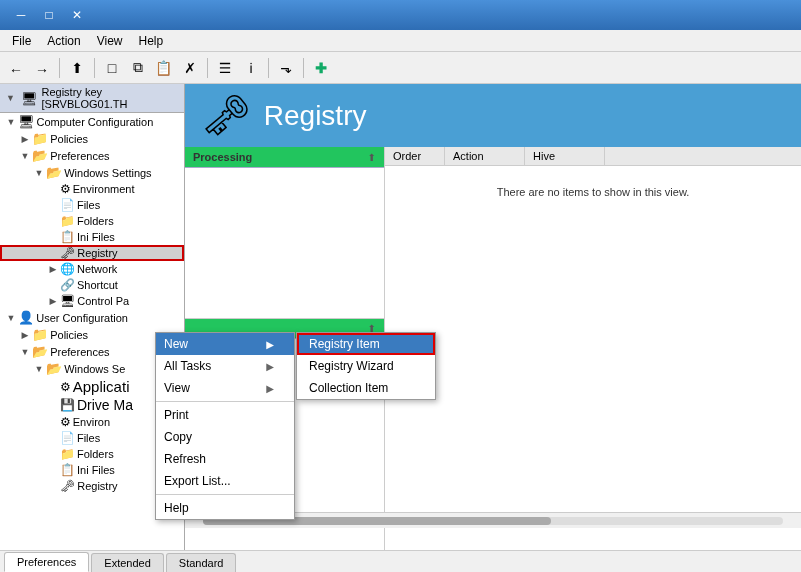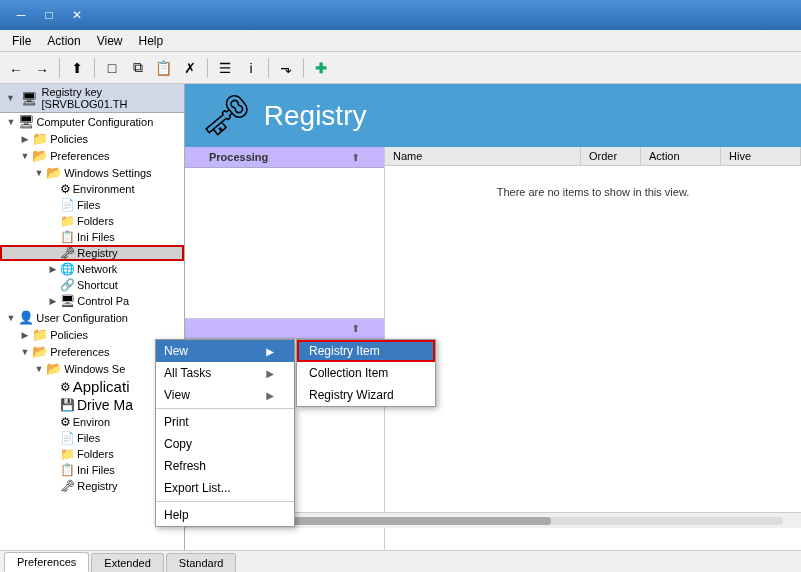--- a/index.html
+++ b/index.html
@@ -47,40 +47,40 @@
     .tree-arrow { display:inline-block; width:14px; text-align:center; font-size:9px; color:#555; }
     .tree-arrow.open::before { content: '▼'; }
     .tree-arrow.closed::before { content: '▶'; }
     .tree-arrow.leaf::before { content: ''; }
 
     
     .content-panel { flex: 1; display: flex; flex-direction: column; background: white; overflow: hidden; }
     .registry-header { background: #4a9fd4; padding: 8px 16px; display: flex; align-items: center; gap: 12px; min-height: 60px; }
     .content-body { display: flex; flex: 1; overflow: hidden; }
     .left-pane { width: 200px; border-right: 1px solid #ccc; background: white; overflow: hidden; }
-    .processing-header { background: #c4b5fd; padding: 4px 24px; display: flex; align-items: center; justify-content: space-between; border-bottom: 1px solid #aac; }
+    .processing-header { background: #22c55e; padding: 4px 8px; display: flex; align-items: center; justify-content: space-between; border-bottom: 1px solid #aac; }
     .processing-label { font-weight: bold; font-size: 11px; color: #333; }
     .processing-btn { background: none; border: none; cursor: pointer; font-size: 10px; color: #555; }
     .left-pane-body { padding: 4px; font-size: 11px; }
     .right-pane { flex: 1; overflow: hidden; }
     .list-header { display: flex; background: #e8e8e8; border-bottom: 1px solid #ccc; }
     .list-col { padding: 3px 8px; font-size: 11px; border-right: 1px solid #ccc; cursor: pointer; user-select: none; }
     .list-col.name { flex: 1; }
     .list-col.order { width: 60px; }
     .list-col.action { width: 80px; }
     .list-col.hive { width: 80px; }
     .list-empty { padding: 20px; text-align: center; font-size: 11px; color: #333; }
 
     
     .bottom-tabs { height: 22px; background: #f0f0f0; border-top: 1px solid #ccc; display: flex; align-items: flex-end; padding-left: 4px; }
     .tab { padding: 3px 12px; font-size: 11px; background: #e0e0e0; border: 1px solid #bbb; border-bottom: none; margin-right: 2px; cursor: pointer; border-radius: 3px 3px 0 0; }
     .tab.active { background: white; border-bottom: 1px solid white; z-index: 1; }
 
     
-    .context-menu-overlay { position: absolute; top: 7px; left: 0; width: 100%; height: 100%; z-index: 100; }
+    .context-menu-overlay { position: absolute; top: 0; left: 0; width: 100%; height: 100%; z-index: 100; }
     .context-menu {
       position: absolute; background: white; border: 1px solid #999;
       box-shadow: 2px 2px 6px rgba(0,0,0,0.3); min-width: 140px; z-index: 101;
       font-size: 12px;
     }
     .cm-item { padding: 4px 20px 4px 8px; cursor: pointer; display: flex; align-items: center; justify-content: space-between; }
     .cm-item.highlighted { background: #3a7bbf; color: white; }
     .cm-separator { height: 1px; background: #ccc; margin: 2px 0; }
     .cm-arrow { font-size: 10px; color: #666; }
     .cm-item.highlighted .cm-arrow { color: white; }
@@ -298,21 +298,20 @@
             <button class="processing-btn">⬆</button>
           </div>
           <div style="padding:4px 8px; font-size:11px; background:white; min-height:60px;">
             <span>selected</span>
           </div>
         </div>
       </div>
 
       <div class="right-pane">
         <div class="list-header">
-          <div class="list-col name">Name</div>
           <div class="list-col order">Order</div>
           <div class="list-col action">Action</div>
           <div class="list-col hive">Hive</div>
         </div>
         <div class="list-empty">There are no items to show in this view.</div>
 
         <div style="position:absolute; bottom:22px; left:185px; right:0; height:16px; background:#f0f0f0; border-top:1px solid #ccc; display:flex; align-items:center; padding:0 2px;">
           <div style="flex:1; height:8px; background:#ddd; border-radius:4px; margin:0 16px; position:relative;">
             <div style="position:absolute; left:0; width:60%; height:100%; background:#aaa; border-radius:4px;"></div>
           </div>
@@ -353,24 +352,24 @@
       <div class="cm-item">
         <span>Help</span>
       </div>
     </div>
 
     <div class="context-menu" style="left:296px; top:248px; pointer-events:all;">
       <div class="sm-item highlighted">
         <span>Registry Item</span>
       </div>
       <div class="sm-item">
+        <span>Registry Wizard</span>
+      </div>
+      <div class="sm-item">
         <span>Collection Item</span>
-      </div>
-      <div class="sm-item">
-        <span>Registry Wizard</span>
       </div>
     </div>
 
   </div>
 
 </div>
 
 <div class="bottom-tabs">
   <div class="tab active">Preferences</div>
   <div class="tab">Extended</div>

